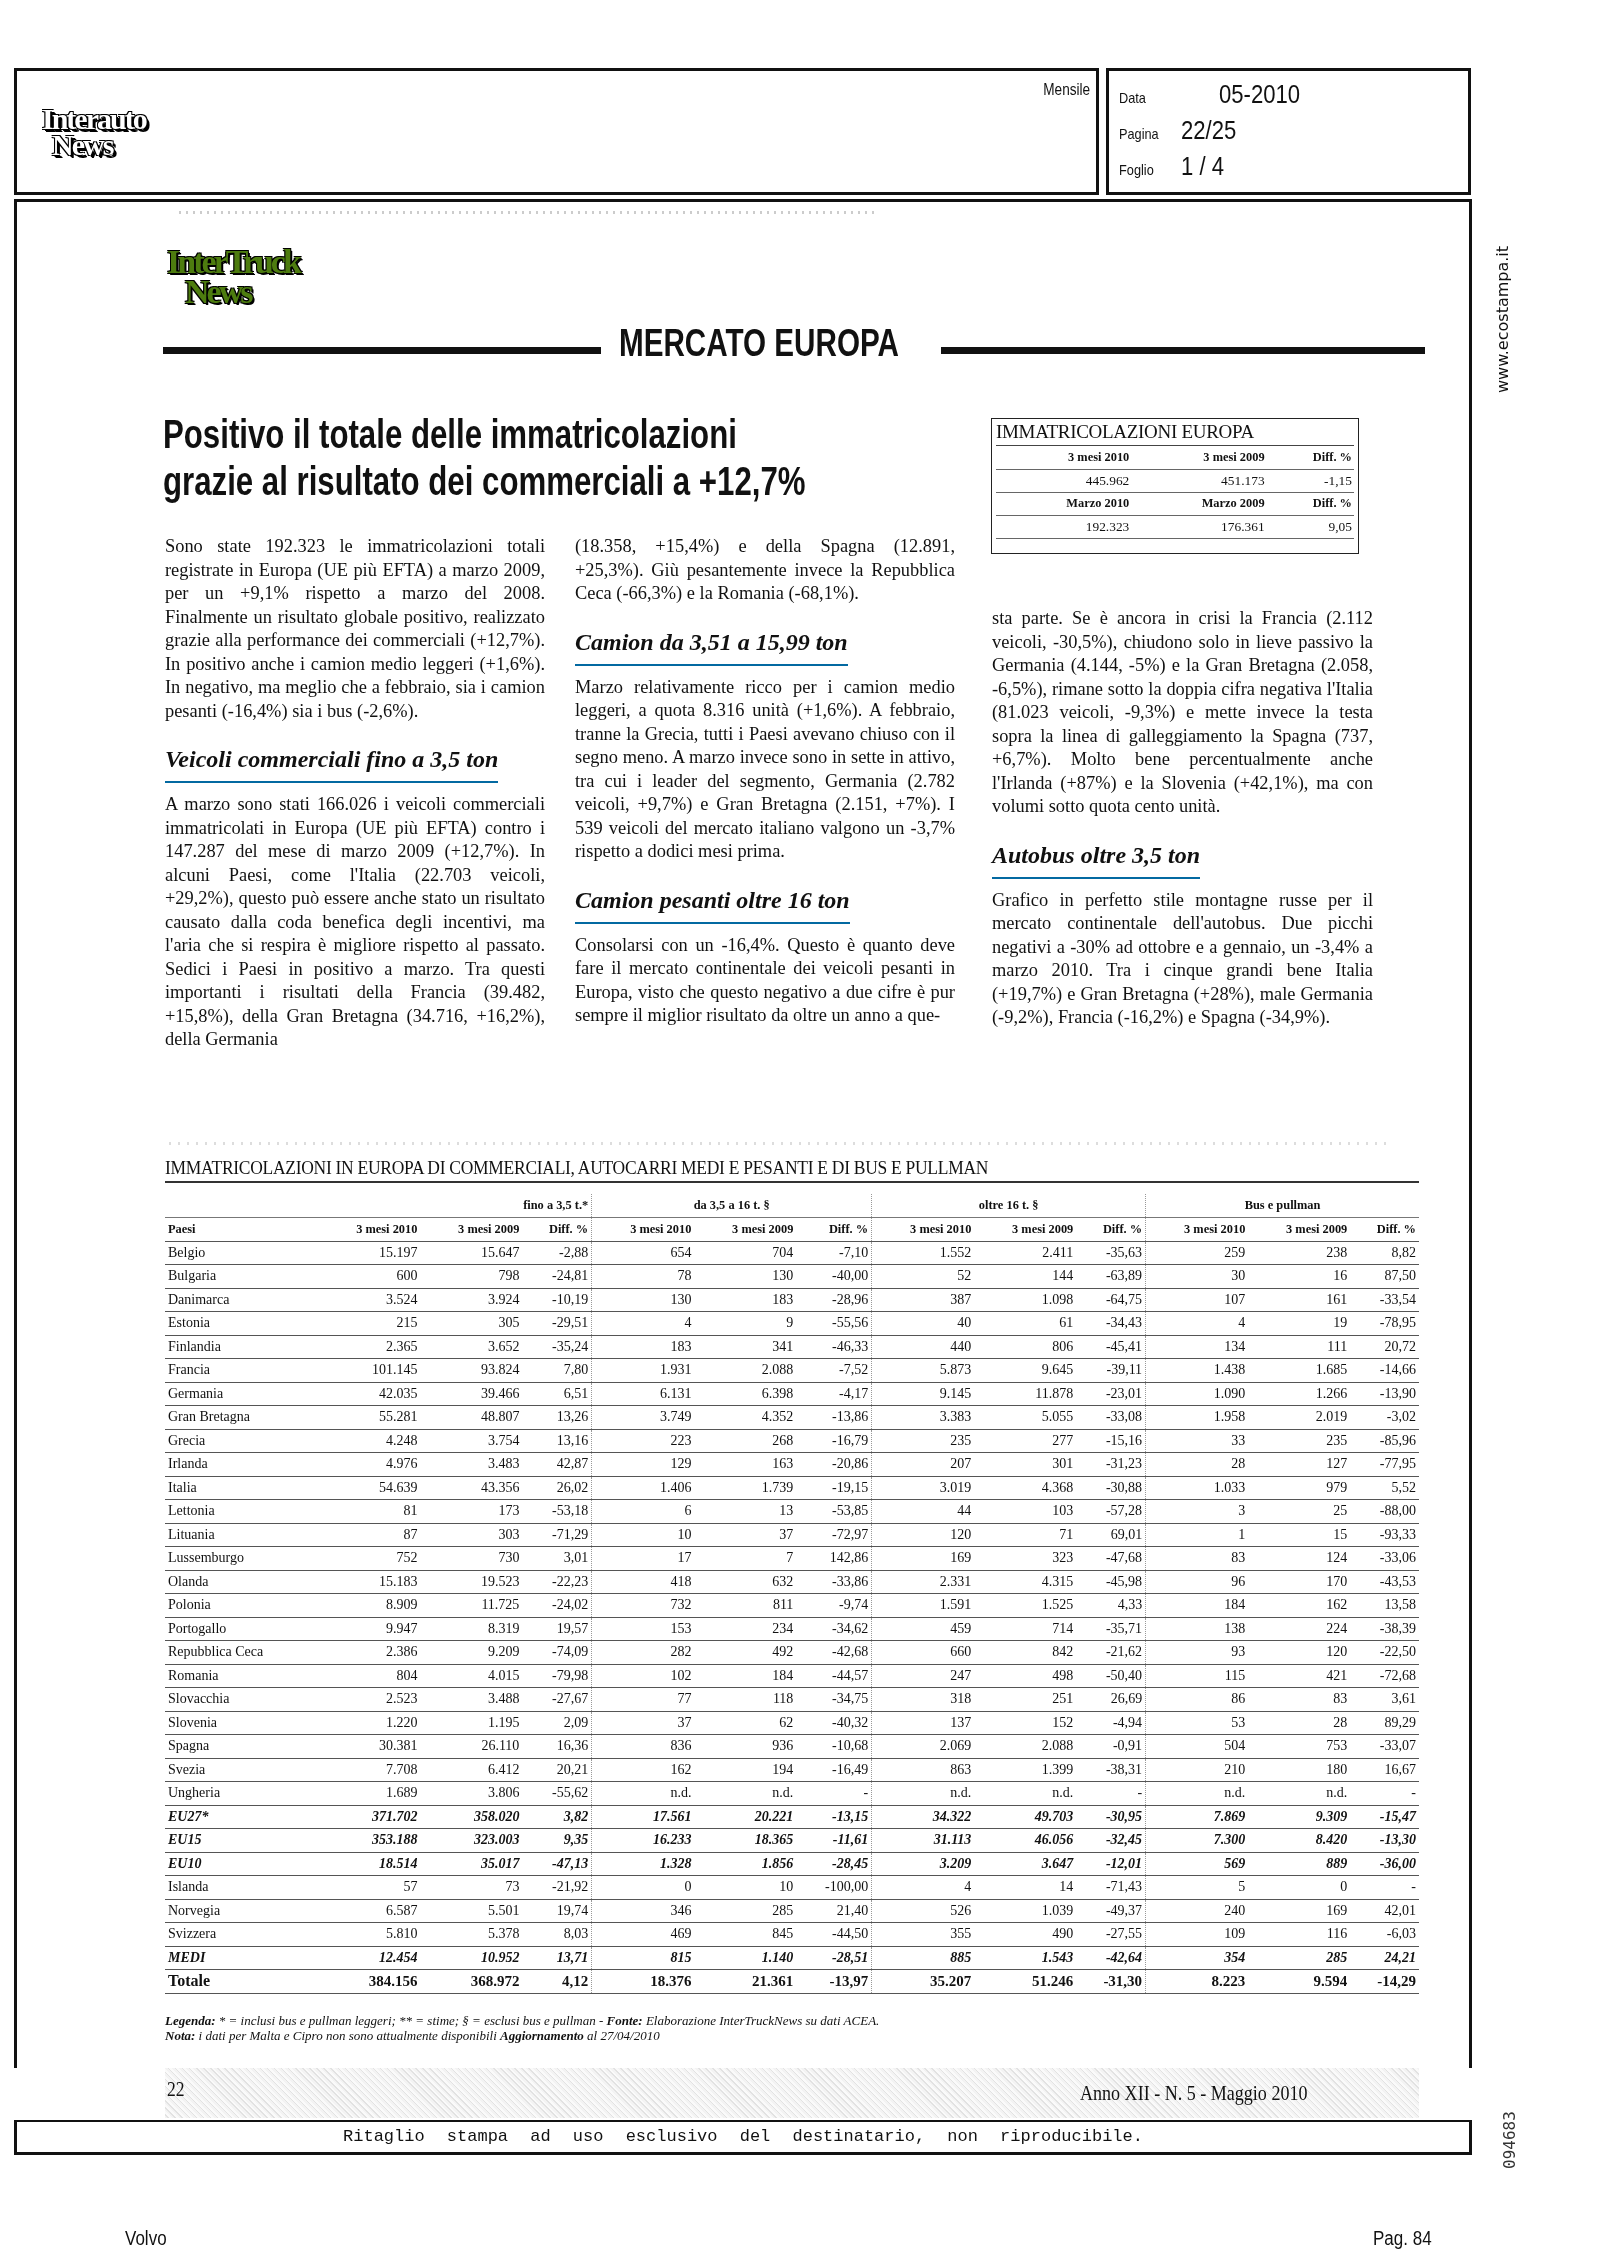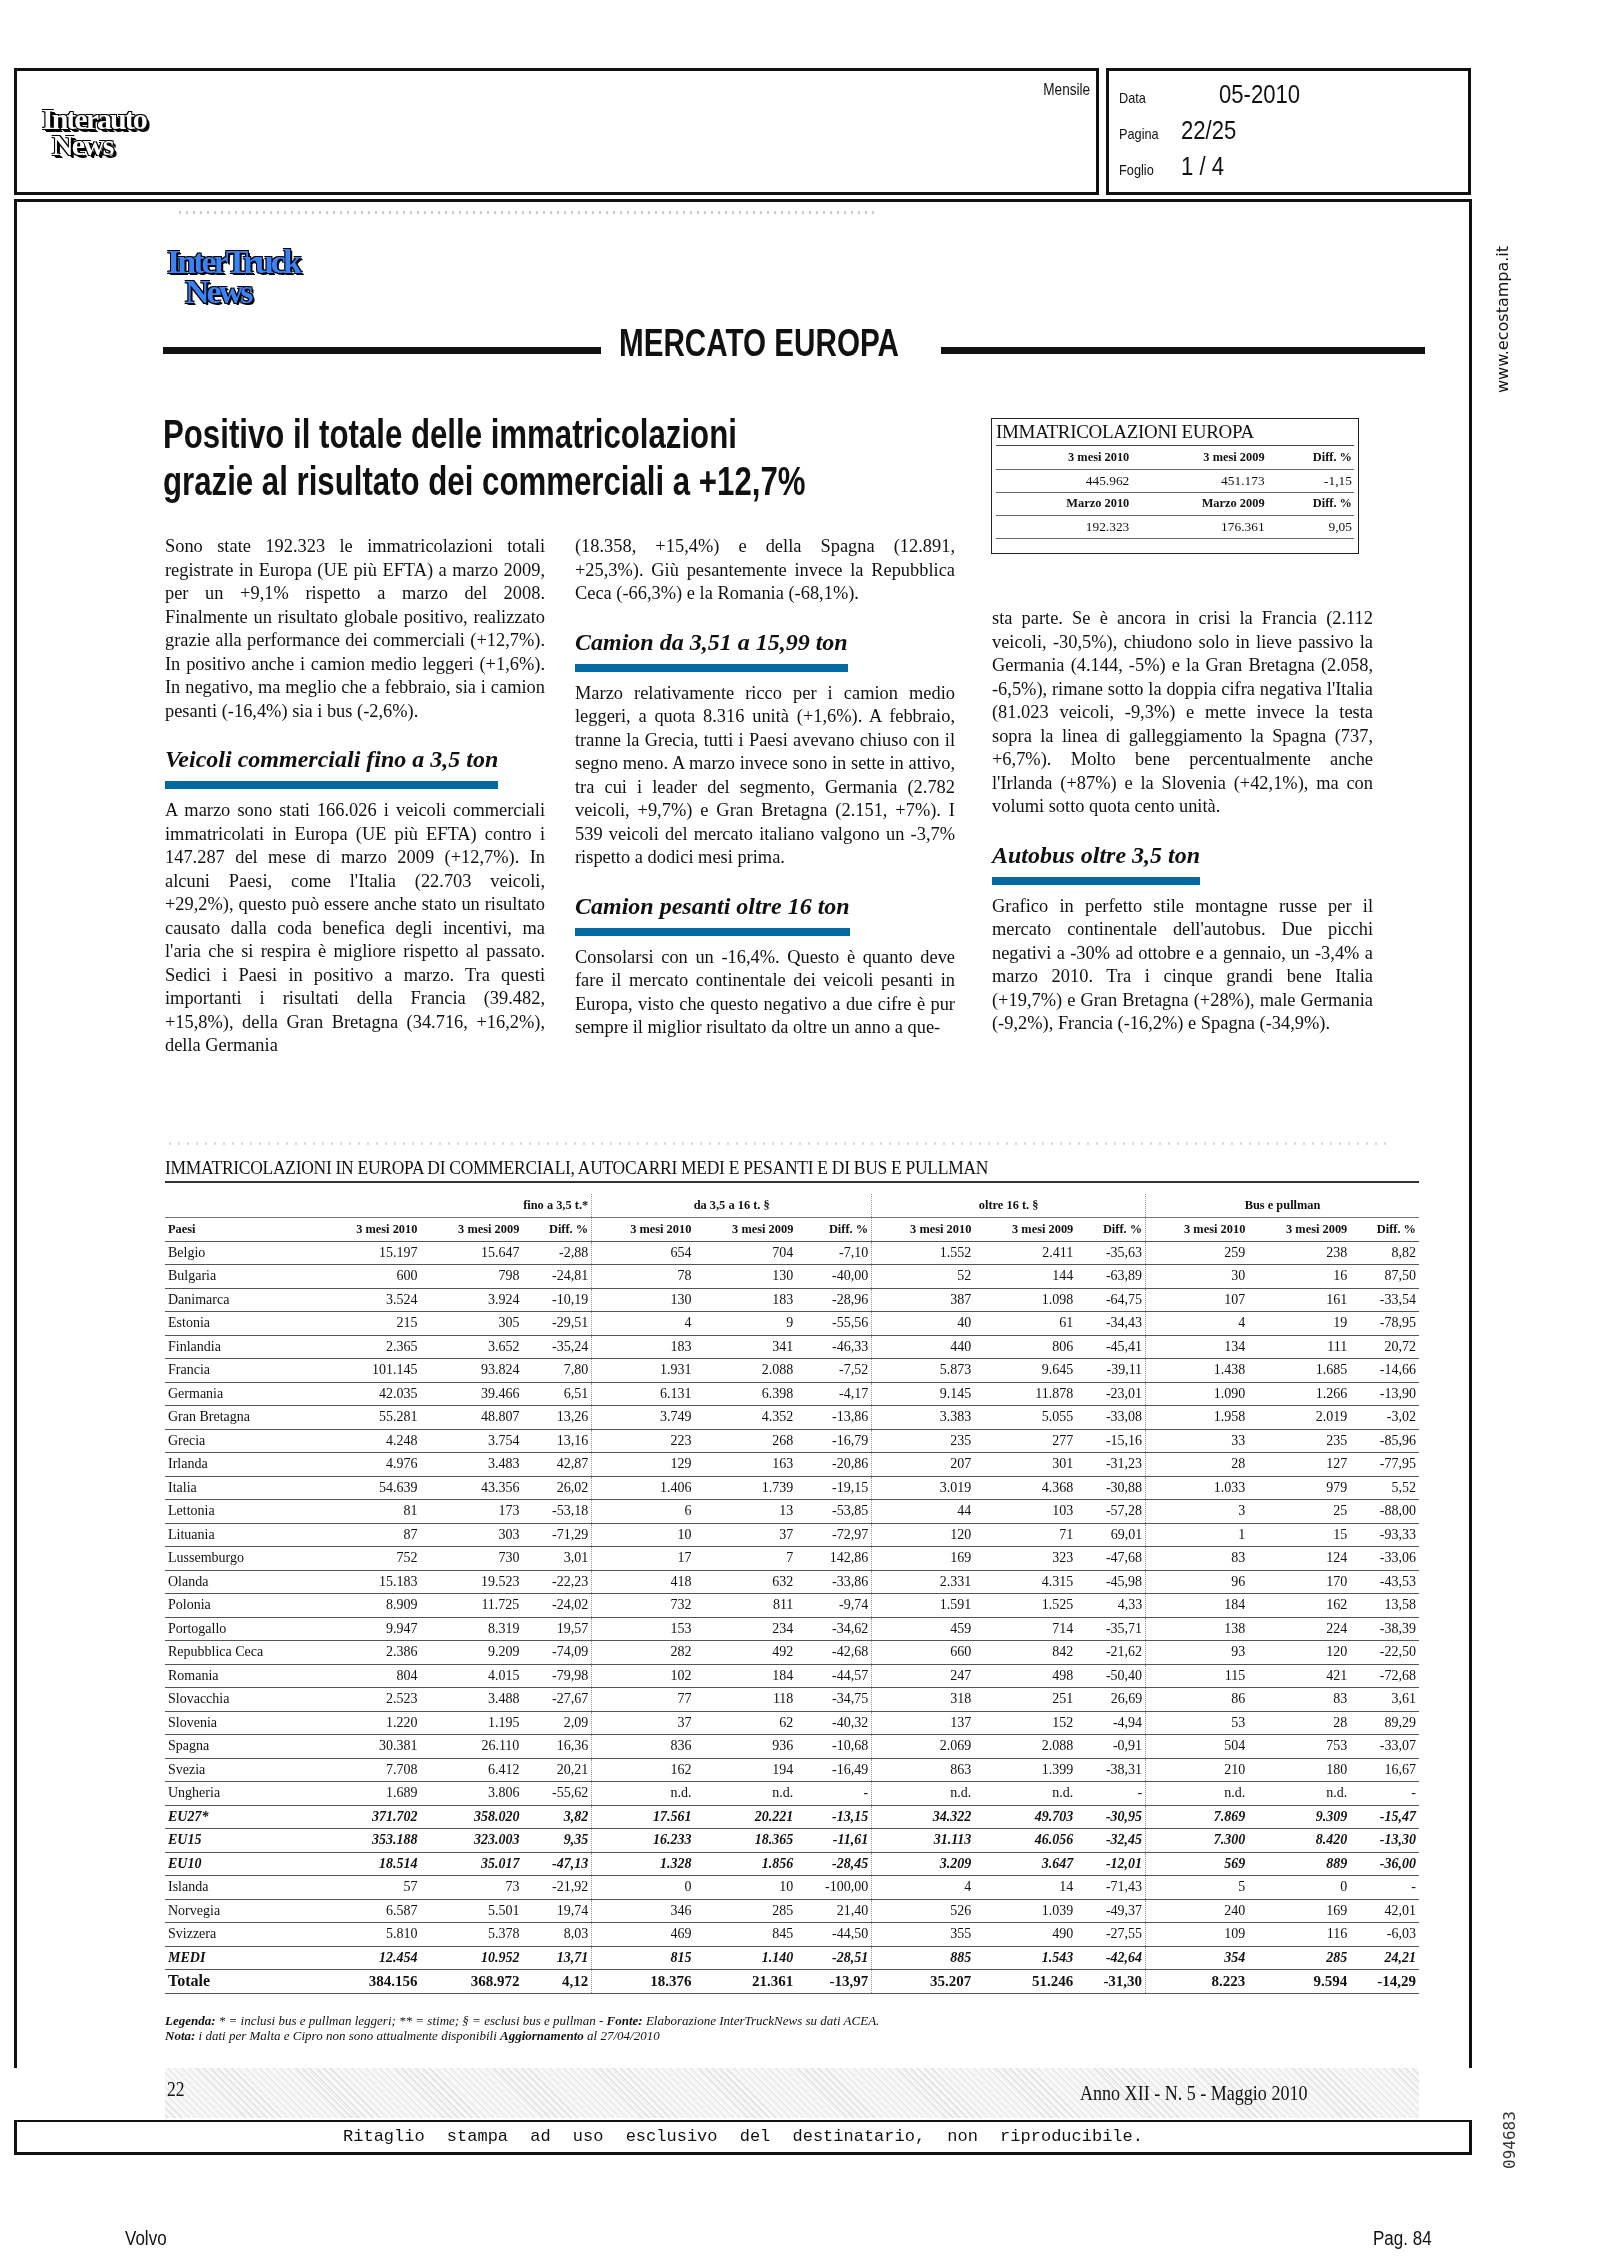--- a/index.html
+++ b/index.html
@@ -18,37 +18,37 @@
   .meta-data { top: 8px; } .meta-data .v { margin-left: 38px; }
   .meta-pag { top: 44px; } .meta-fog { top: 80px; }
 
   
   .main-frame { position: absolute; left: 14px; top: 199px; width: 1458px; height: 1869px; border: 3px solid #111; border-bottom: none; }
   .clip-notice-bar { position: absolute; left: 14px; top: 2120px; width: 1458px; height: 35px; border: 3px solid #111; border-top: 2px solid #111; font-family: "Liberation Mono", monospace; font-size: 17px; text-align: center; padding-top: 5px; word-spacing: 12px; }
   .vert-site { position: absolute; left: 1493px; top: 289px; transform: rotate(-90deg); transform-origin: left top; font-family: "DejaVu Sans", sans-serif; font-size: 16px; width: 199px; top: 393px; }
   .vert-code { position: absolute; left: 1500px; top: 2169px; transform: rotate(-90deg); transform-origin: left top; font-family: "DejaVu Sans Mono", monospace; font-size: 16px; color: #333; }
 
   
-  .logo-intertruck { position: absolute; left: 167px; top: 247px; font-family: "Liberation Serif", serif; font-weight: bold; font-size: 34px; line-height: 30px; letter-spacing: -3px; color: #3b82f6; text-shadow: 1px 1px 0 #000, -1px -1px 0 #000, 1px -1px 0 #000, -1px 1px 0 #000, 2px 2px 0 #000; }
+  .logo-intertruck { position: absolute; left: 167px; top: 247px; font-family: "Liberation Serif", serif; font-weight: bold; font-size: 34px; line-height: 30px; letter-spacing: -3px; color: #4d7c0f; text-shadow: 1px 1px 0 #000, -1px -1px 0 #000, 1px -1px 0 #000, -1px 1px 0 #000, 2px 2px 0 #000; }
   .logo-intertruck .l2 { display: block; padding-left: 18px; }
   .section-rule { position: absolute; top: 347px; height: 7px; background: #111; }
   .section-rule.left { left: 163px; width: 438px; }
   .section-rule.right { left: 941px; width: 484px; }
   .section-title { position: absolute; left: 619px; top: 322px; font-family: "Liberation Sans", sans-serif; font-weight: bold; font-size: 38px; transform: scaleX(0.78); transform-origin: left; letter-spacing: 0; }
 
   .headline { position: absolute; left: 163px; top: 411px; width: 756px; font-family: "Liberation Sans", sans-serif; font-weight: bold; font-size: 40px; line-height: 47px; transform: scaleX(0.78); transform-origin: left; }
   .headline span { display: block; white-space: nowrap; }
 
   
   .col { position: absolute; font-size: 18.4px; line-height: 23.5px; text-align: justify; margin-top: 20px; }
   .col p { margin: 0; }
   .col1 { left: 165px; top: 515px; width: 380px; }
   .col2 { left: 575px; top: 515px; width: 380px; }
   .col3 { left: 992px; top: 587px; width: 381px; }
-  .subhead { font-style: italic; font-weight: bold; font-size: 24px; line-height: 28px; border-bottom: 8px solid #0369a1; padding-bottom: 8px; margin: 22px 0 10px 0; display: inline-block; text-align: center; }
+  .subhead { font-style: italic; font-weight: bold; font-size: 24px; line-height: 28px; border-bottom: 2px solid #0369a1; padding-bottom: 8px; margin: 22px 0 10px 0; display: inline-block; text-align: center; }
 
   
   .inset { position: absolute; left: 991px; top: 418px; width: 368px; height: 136px; border: 1.5px solid #222; padding: 2px 4px; }
   .inset-title { font-size: 19px; letter-spacing: -0.3px; border-bottom: 1.5px solid #444; padding-bottom: 2px; }
   .inset table { width: 100%; border-collapse: collapse; font-size: 13.4px; }
   .inset td { text-align: right; padding: 2px 2px; border-bottom: 1.2px solid #666; height: 23px; }
   .inset tr.hd td { font-weight: bold; font-size: 12.4px; }
 
   
   .big-title { position: absolute; left: 165px; top: 1157px; font-size: 19px; letter-spacing: -0.3px; transform: scaleX(0.92); transform-origin: left; white-space: nowrap; }

